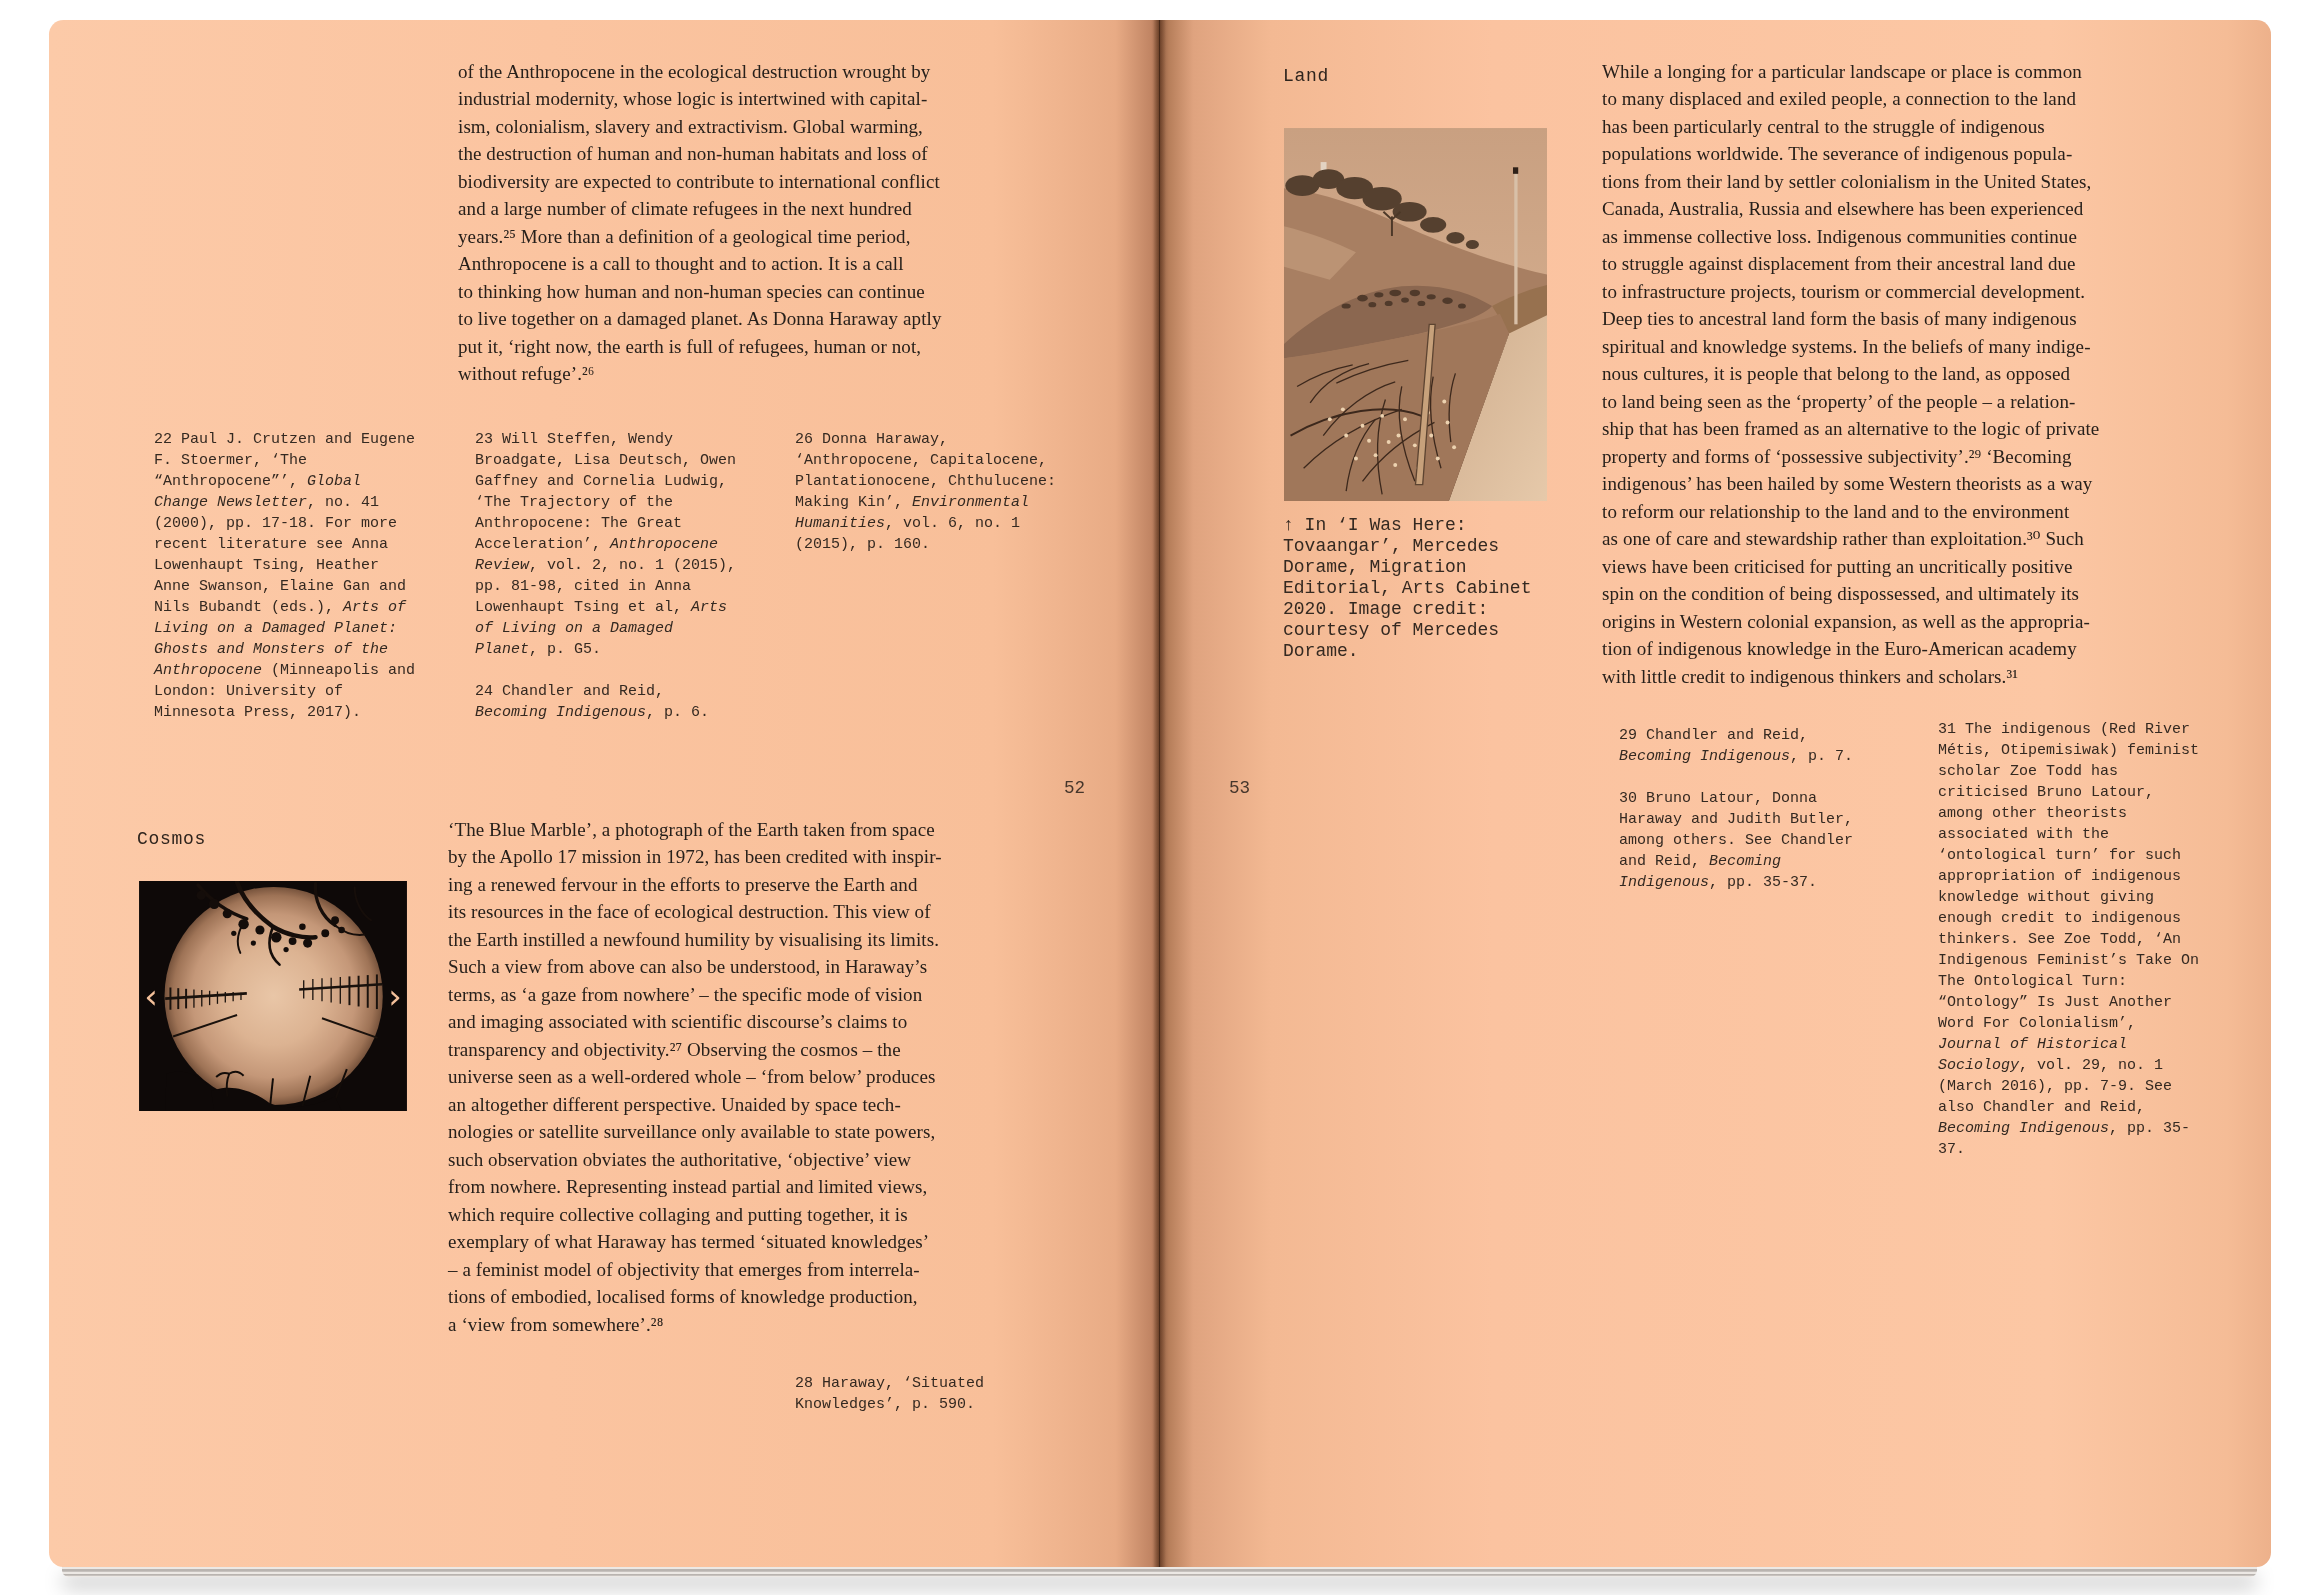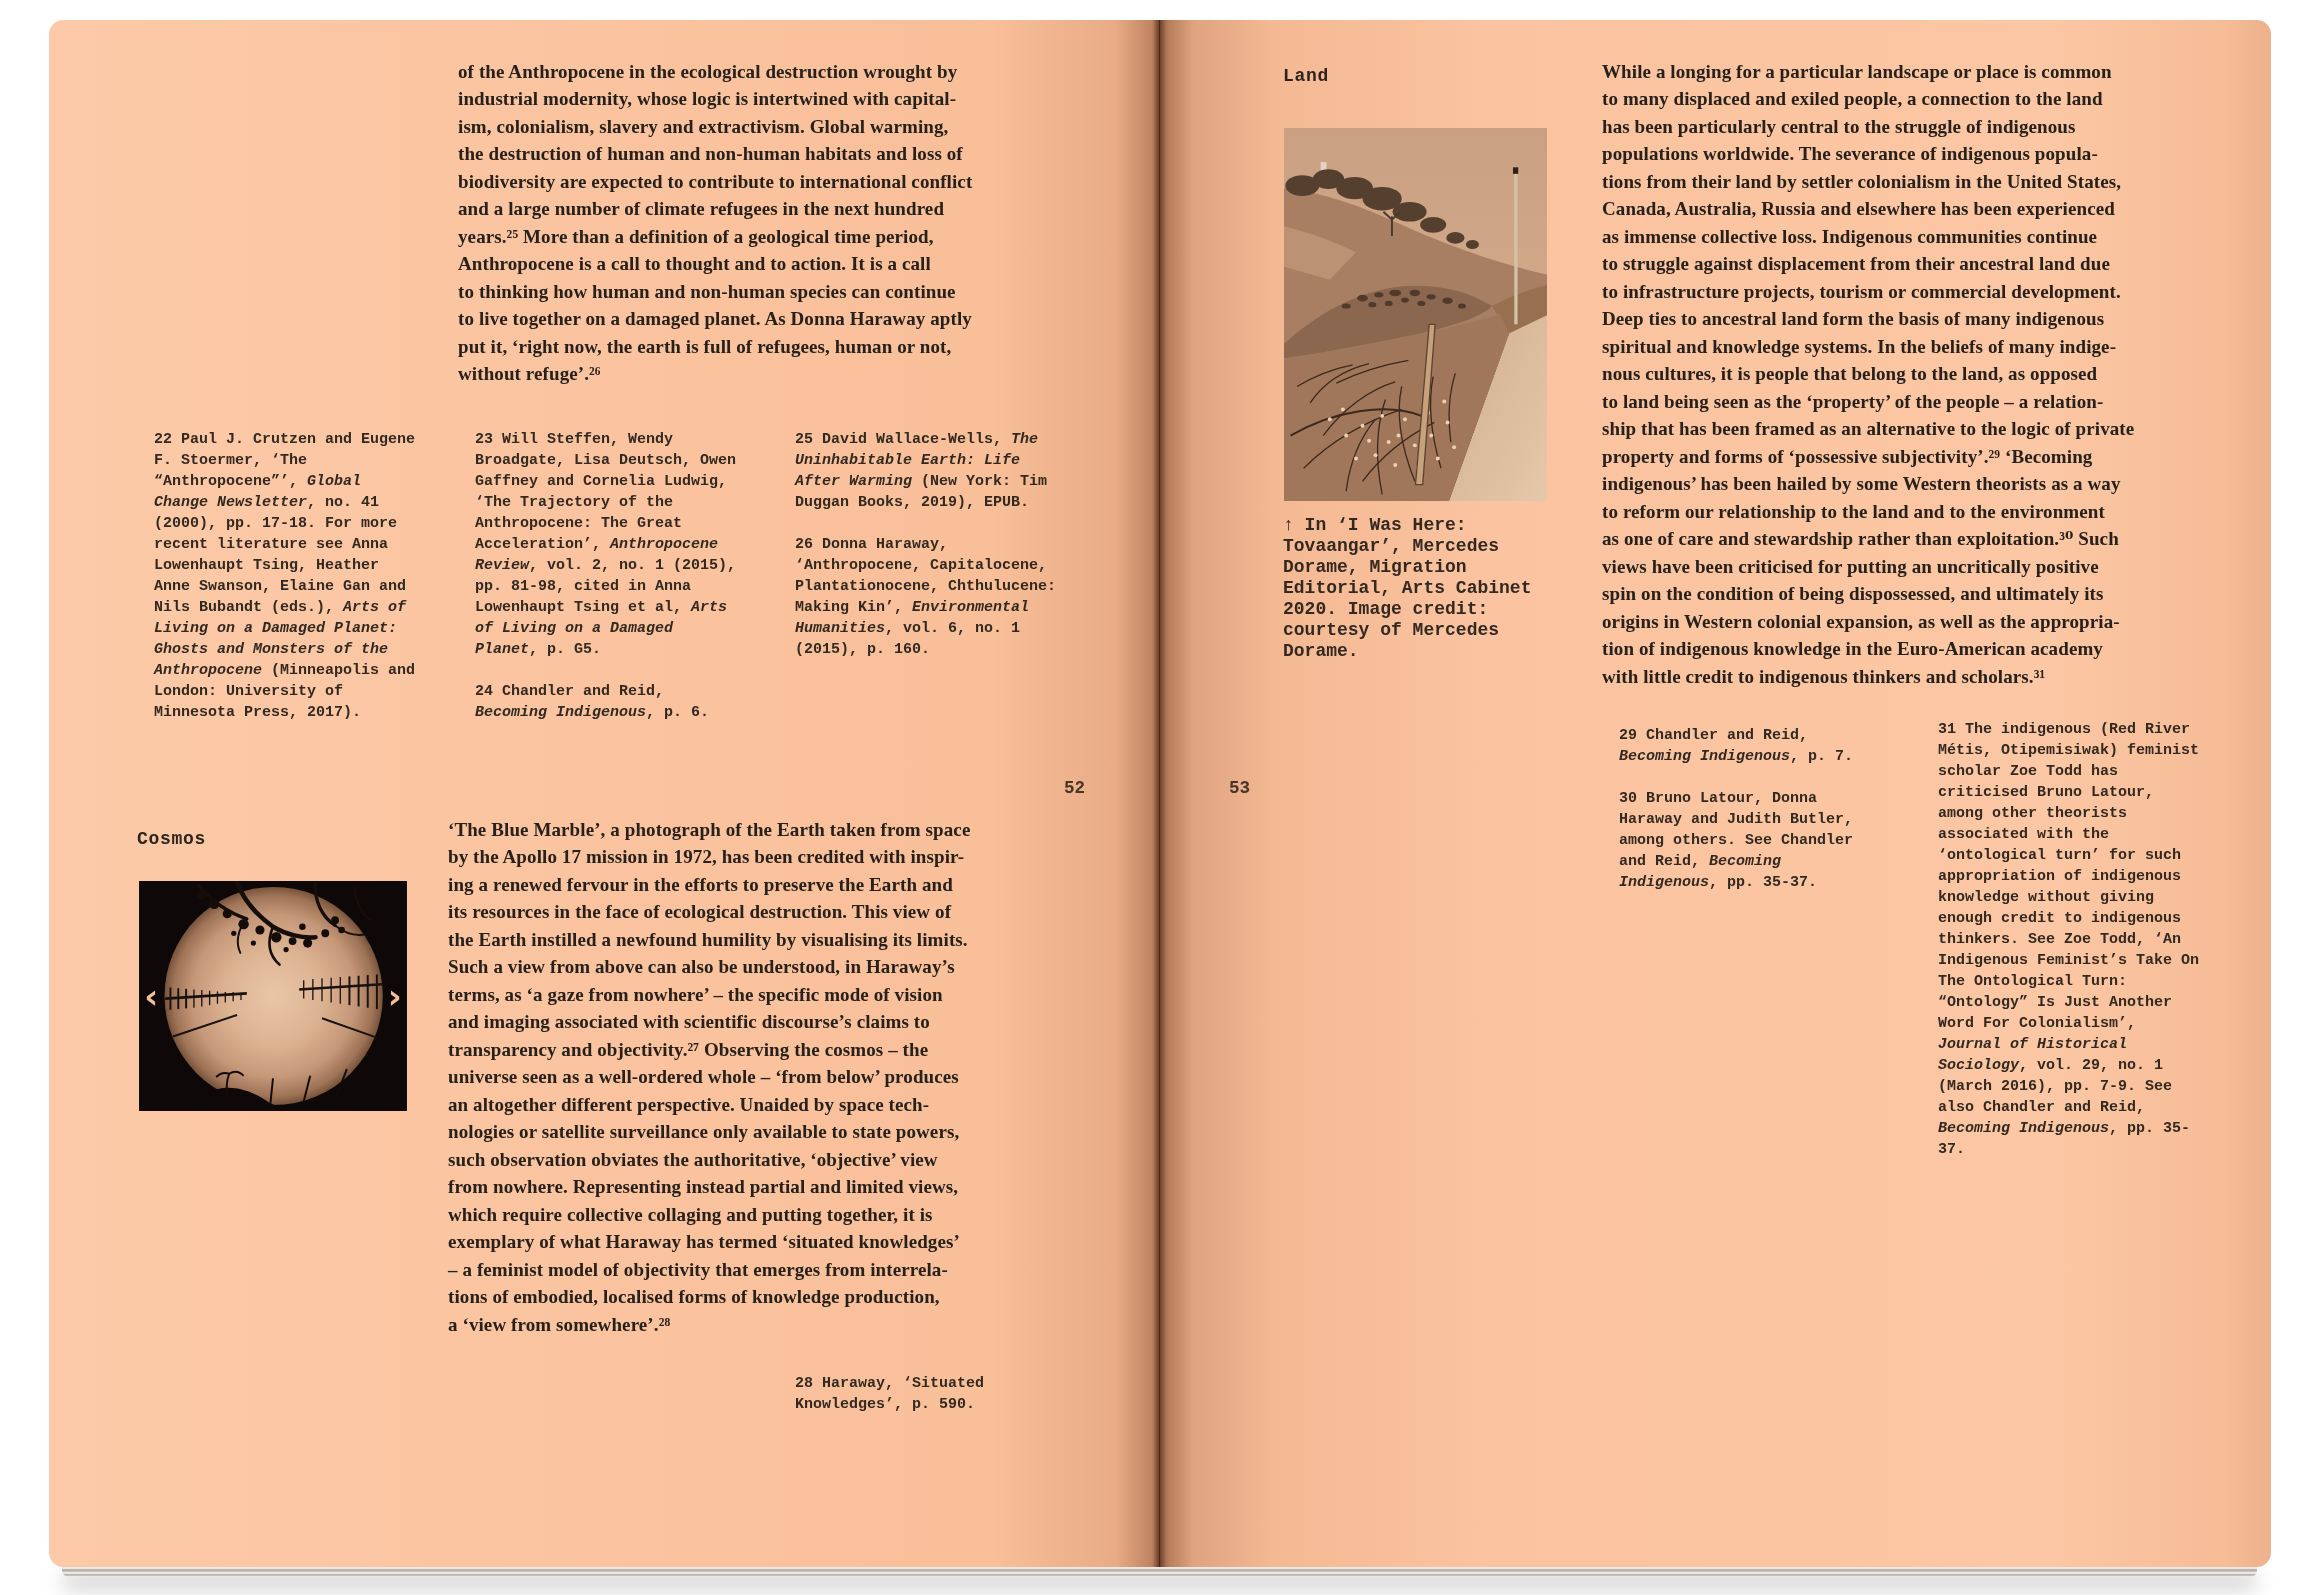--- a/index.html
+++ b/index.html
@@ -2,21 +2,21 @@
 <html style="font-size:10.5px"><head>
 <meta charset="utf-8">
 <style>
   html,body{margin:0;padding:0;background:#ffffff;}
   .stage{position:relative;width:2319px;height:1596px;background:#ffffff;overflow:hidden;
          font-family:"Liberation Serif","DejaVu Serif",serif;}
   .edge-stack{position:absolute;left:62px;top:1566px;width:2195px;height:10.5px;
         background:repeating-linear-gradient(to bottom,#c7c2be 0 1.3px,#ece8e4 1.3px 3.3px,#b9b4b0 3.3px 4.6px);
         border-radius:0 0 6.5px 6.5px;box-shadow:0 10.5px 19.6px rgba(0,0,0,.25);}
   .book{position:absolute;left:49px;top:19.6px;width:2221px;height:1547px;}
-  .page{position:absolute;top:0;height:1547px;width:1111px;font-weight:bold;}
+  .page{position:absolute;top:0;height:1547px;width:1111px;}
   .page.left{left:0;border-radius:14.4px 0 0 14.4px;
      background:linear-gradient(to right,#fccaa8 0%,#fbc4a0 45%,#f8bf99 85%,#e8ab85 96%,#c08463 99.2%,#8f5d41 100%);}
   .page.right{left:1111px;border-radius:0 14.4px 14.4px 0;
      background:linear-gradient(to right,#8f5d41 0%,#b67e5a 0.8%,#dfa37f 3%,#f3b993 10%,#fbc3a0 30%,#fcc7a4 80%,#f5bc96 96%,#edb18b 100%);}
   .seam{position:absolute;left:1104px;top:0;width:13px;height:100%;
      background:linear-gradient(to right,rgba(80,45,20,0) 0%,rgba(70,36,15,.45) 42%,rgba(38,17,6,.7) 50%,rgba(70,36,15,.4) 58%,rgba(110,65,35,0) 100%);}
   .serif-block{position:absolute;white-space:pre;font-size:19px;line-height:27.5px;color:#27201b;letter-spacing:0.1px;}
   .mono{font-family:"Liberation Mono","DejaVu Sans Mono",monospace;color:#342921;}
   .heading{position:absolute;font-size:18px;letter-spacing:0.7px;color:#2e241d;}
   .pagenum{position:absolute;font-size:17.6px;color:#46362b;}
@@ -55,21 +55,20 @@
 without refuge’.²⁶</div>
 
       <div class="fncol" style="left:88px;top:409px">
         <div class="fn mono"><span>22  Paul J. Crutzen and Eugene F. Stoermer, ‘The “Anthropocene”’, </span><span class="it">Global Change Newsletter</span><span>, no. 41 (2000), pp. 17-18. For more recent literature see Anna Lowenhaupt Tsing, Heather Anne Swanson, Elaine Gan and Nils Bubandt (eds.), </span><span class="it">Arts of Living on a Damaged Planet: Ghosts and Monsters of the Anthropocene</span><span> (Minneapolis and London: University of Minnesota Press, 2017).</span></div>
       </div>
       <div class="fncol" style="left:409px;top:409px">
         <div class="fn mono"><span>23  Will Steffen, Wendy Broadgate, Lisa Deutsch, Owen Gaffney and Cornelia Ludwig, ‘The Trajectory of the Anthropocene: The Great Acceleration’, </span><span class="it">Anthropocene Review</span><span>, vol. 2, no. 1 (2015), pp. 81-98, cited in Anna Lowenhaupt Tsing et al, </span><span class="it">Arts of Living on a Damaged Planet</span><span>, p. G5.</span></div>
         <div class="fn mono"><span>24  Chandler and Reid, </span><span class="it">Becoming Indigenous</span><span>, p. 6.</span></div>
       </div>
       <div class="fncol" style="left:729px;top:409px">
-        <div class="fn mono"><span>25  David Wallace-Wells, </span><span class="it">The Uninhabitable Earth: Life After Warming</span><span> (New York: Tim Duggan Books, 2019), EPUB.</span></div>
         <div class="fn mono"><span>26  Donna Haraway, ‘Anthropocene, Capitalocene, Plantationocene, Chthulucene: Making Kin’, </span><span class="it">Environmental Humanities</span><span>, vol. 6, no. 1 (2015), p. 160.</span></div>
       </div>
 
       <div class="pagenum mono" style="left:1015px;top:758px">52</div>
 
       <div class="heading mono" style="left:88px;top:809px">Cosmos</div>
 
       <figure class="figure" style="left:90px;top:861px;width:268px;height:230px">
         <svg viewBox="0 0 410 352">
           <defs>

